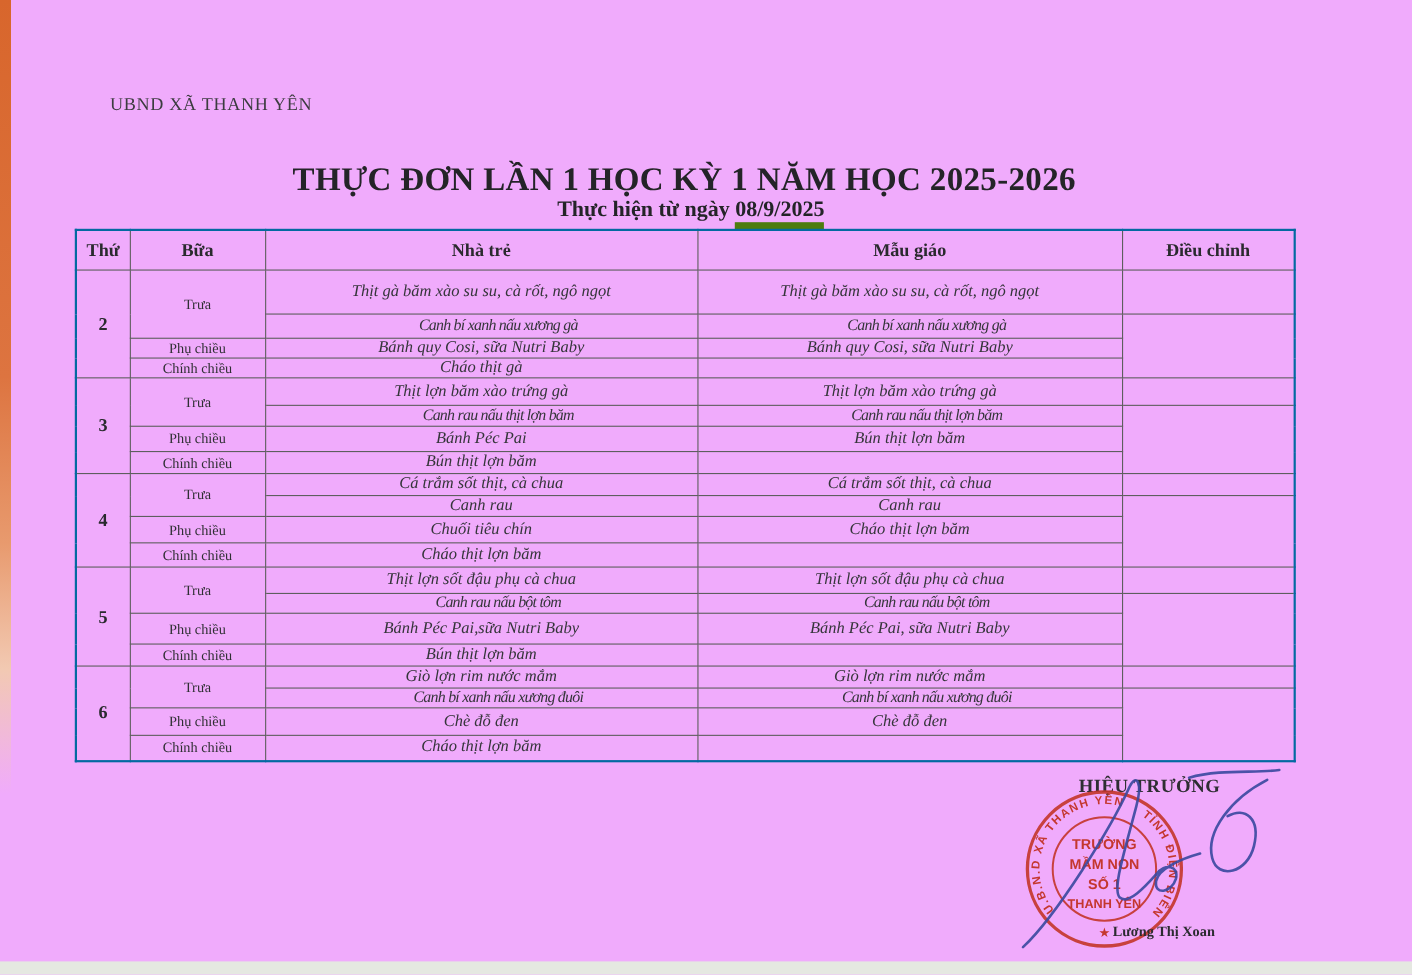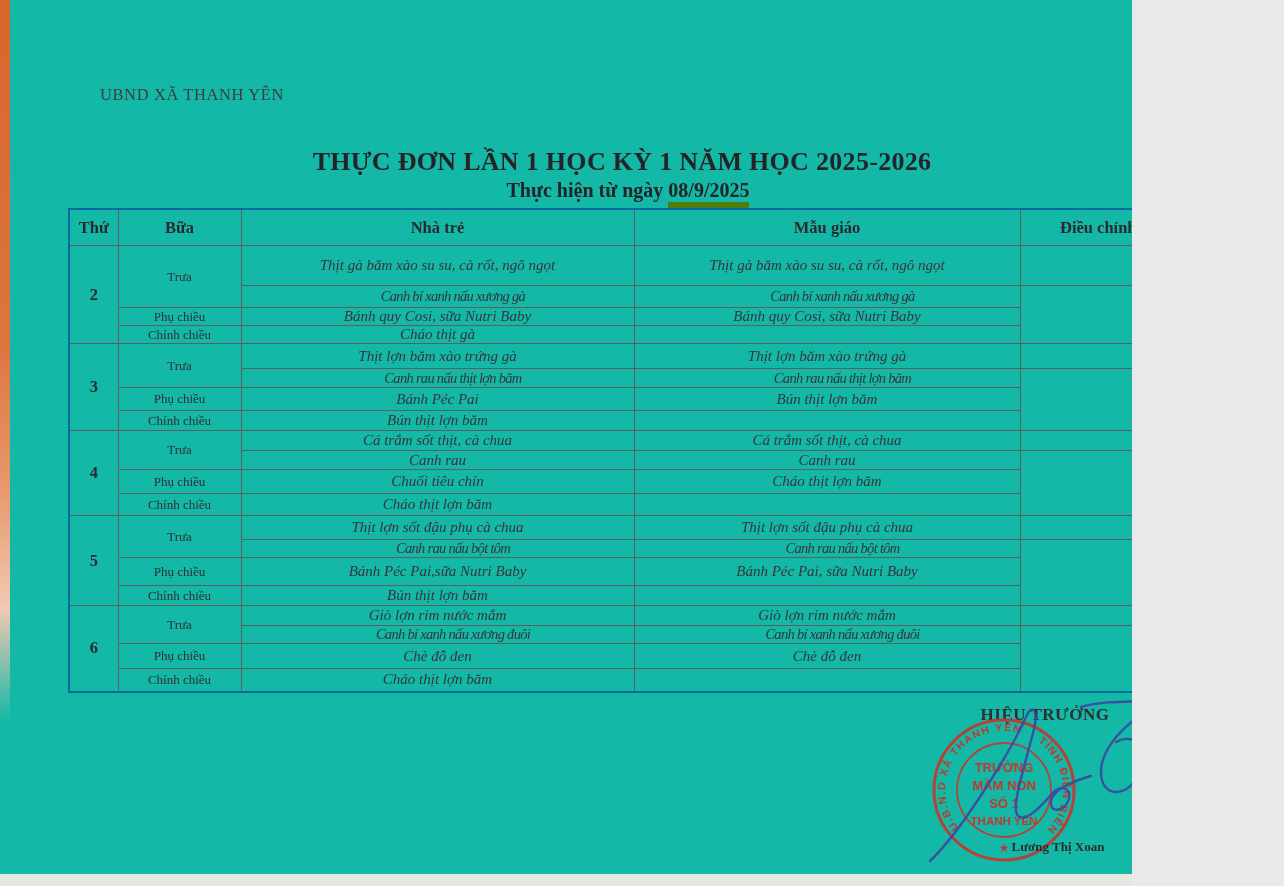--- a/index.html
+++ b/index.html
@@ -1,34 +1,34 @@
 <!DOCTYPE html>
 <html><head>
 <meta charset="utf-8">
 <style>
   html,body{margin:0;padding:0;background:#e9e9e9;}
   .paper{
     position:relative;
-    width:1132px;height:886px;
-    background:#14b8a6;
+    width:1284px;height:886px;
+    background:#f0abfc;
     overflow:hidden;
     font-family:"Liberation Serif","DejaVu Serif",serif;
     color:#2e2e2e;
   }
   .edge-left{
     position:absolute;left:0;top:0;width:10px;height:760px;
     background:linear-gradient(to bottom,#d8662c 0%,#dd7440 45%,#e89a6e 65%,#f2c9b2 80%,rgba(242,201,178,0) 95%);
   }
   .edge-bottom{
     position:absolute;left:0;bottom:0;width:1284px;height:12px;
     background:#e5e8e1;
   }
   .org1{position:absolute;left:100px;top:85px;font-size:16.5px;letter-spacing:.6px;color:#3c3c40;}
   .org2{position:absolute;left:72px;top:119px;font-size:16.5px;font-weight:bold;letter-spacing:.4px;color:#333338;}
-  .title{position:absolute;left:0;top:147px;width:1244px;text-align:center;font-size:26px;font-weight:bold;letter-spacing:.3px;color:#242428;}
+  .title{position:absolute;left:0;top:147px;width:1244px;text-align:center;font-size:30px;font-weight:bold;letter-spacing:.3px;color:#242428;}
   .subtitle{position:absolute;left:0;top:179px;width:1256px;text-align:center;font-size:20px;font-weight:bold;color:#242428;}
   .subtitle .date{border-bottom:8px solid #4d7c0f;padding-bottom:1px;}
   table.menu{
     position:absolute;left:68px;top:208px;width:1108px;
     border-collapse:collapse;table-layout:fixed;
     border:2px solid #0369a1;
   }
   table.menu td{border:1px solid #5e5e5e;text-align:center;vertical-align:middle;padding:0 2px;overflow:hidden;}
   tr.day-top>td{border-top:1.5px solid #3f3f3f;}
   td.hdr{font-weight:bold;font-size:16.5px;color:#2a2a2e;height:35px;border-bottom:1.5px solid #3f3f3f;}

